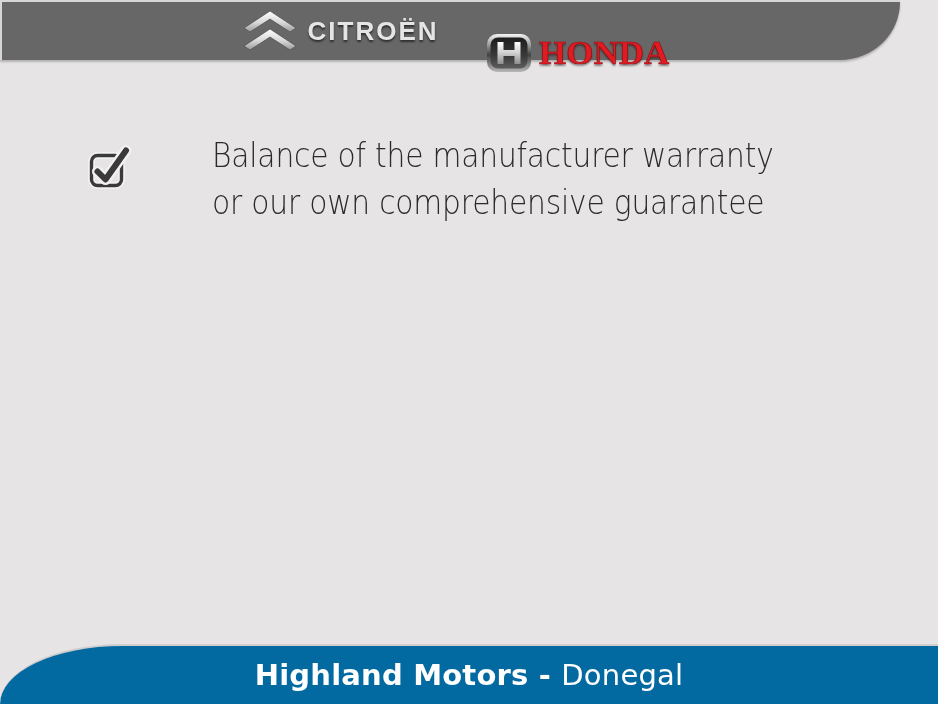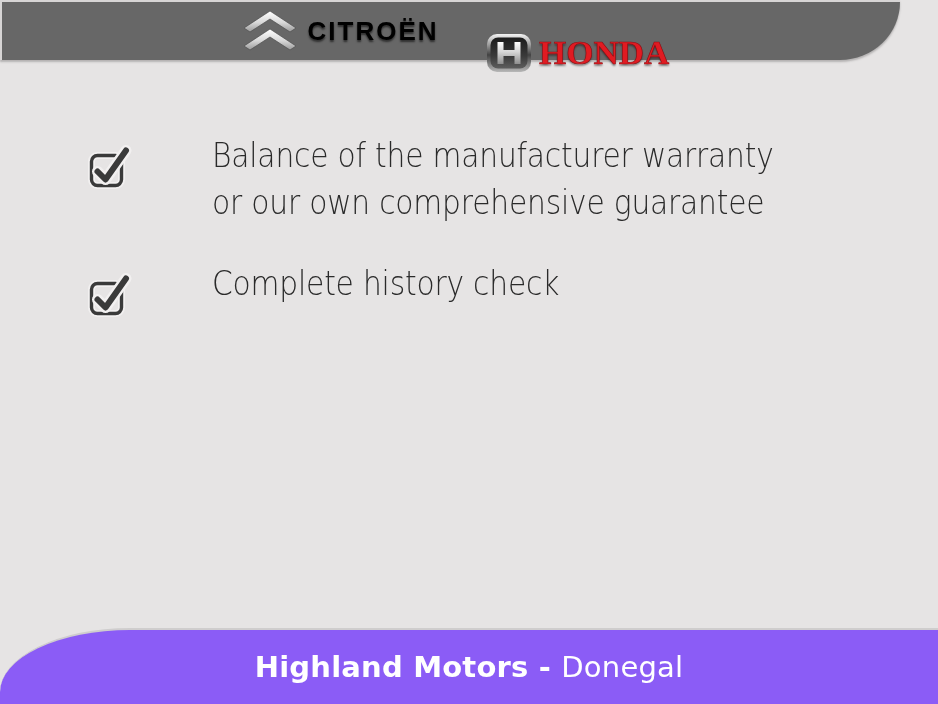--- a/index.html
+++ b/index.html
@@ -39,21 +39,21 @@
 
   
   .brand-citroen {
     display:flex;
     align-items:center;
     gap:9px;
     height:46px;
   }
   .citroen-chevrons { width:58px; height:44px; display:block; }
   .citroen-word {
-    color:#000000;
+    color:#e5e5e5;
     font-family:"Liberation Sans", sans-serif;
     font-weight:bold;
     font-size:26px;
     letter-spacing:2.0px;
     line-height:1;
     text-shadow:0 2px 2px rgba(0,0,0,0.55);
     white-space:nowrap;
   }
 
   
@@ -113,22 +113,22 @@
     white-space:pre-line;
     transform:scaleX(0.90);
     transform-origin:left top;
   }
 
   
   #footer-bar {
     position:absolute;
     left:0; bottom:0;
     width:938px;
-    height:76px;
-    background:#8b5cf6;
+    height:60px;
+    background:#0369a1;
     border-top:2px solid #cfcdcd;
     border-top-left-radius:130px 64px;
     display:flex;
     align-items:center;
     justify-content:center;
   }
   .footer-text {
     color:#ffffff;
     font-size:29px;
     line-height:1;
@@ -202,31 +202,20 @@
           <rect x="5.5" y="11.5" width="30" height="30" rx="6" ry="6" fill="none" stroke="#f2f0f0" stroke-width="7"></rect>
           <rect x="5.5" y="11.5" width="30" height="30" rx="6" ry="6" fill="none" stroke="#3a3a3a" stroke-width="3.4"></rect>
           <path d="M11.5 27.5 L19.5 35.5 L40 6.5" fill="none" stroke="#f2f0f0" stroke-width="11" stroke-linecap="round" stroke-linejoin="round"></path>
           <path d="M11.5 27.5 L19.5 35.5 L40 6.5" fill="none" stroke="#3a3a3a" stroke-width="6" stroke-linecap="round" stroke-linejoin="round"></path>
         </svg>
       </div>
       <div class="feature-text">Balance of the manufacturer warranty
 or our own comprehensive guarantee</div>
     </div>
 
-    <div class="feature-row">
-      <div class="check-cell">
-        <svg class="checkbox-icon" viewBox="0 0 48 48">
-          <rect x="5.5" y="11.5" width="30" height="30" rx="6" ry="6" fill="none" stroke="#f2f0f0" stroke-width="7"></rect>
-          <rect x="5.5" y="11.5" width="30" height="30" rx="6" ry="6" fill="none" stroke="#3a3a3a" stroke-width="3.4"></rect>
-          <path d="M11.5 27.5 L19.5 35.5 L40 6.5" fill="none" stroke="#f2f0f0" stroke-width="11" stroke-linecap="round" stroke-linejoin="round"></path>
-          <path d="M11.5 27.5 L19.5 35.5 L40 6.5" fill="none" stroke="#3a3a3a" stroke-width="6" stroke-linecap="round" stroke-linejoin="round"></path>
-        </svg>
-      </div>
-      <div class="feature-text">Complete history check</div>
-    </div>
 
 
 
   </div>
 
   <div id="footer-bar">
     <div class="footer-text">
       <span class="footer-strong">Highland Motors</span><span class="footer-dash"> - </span><span class="footer-light">Donegal</span>
     </div>
   </div>

